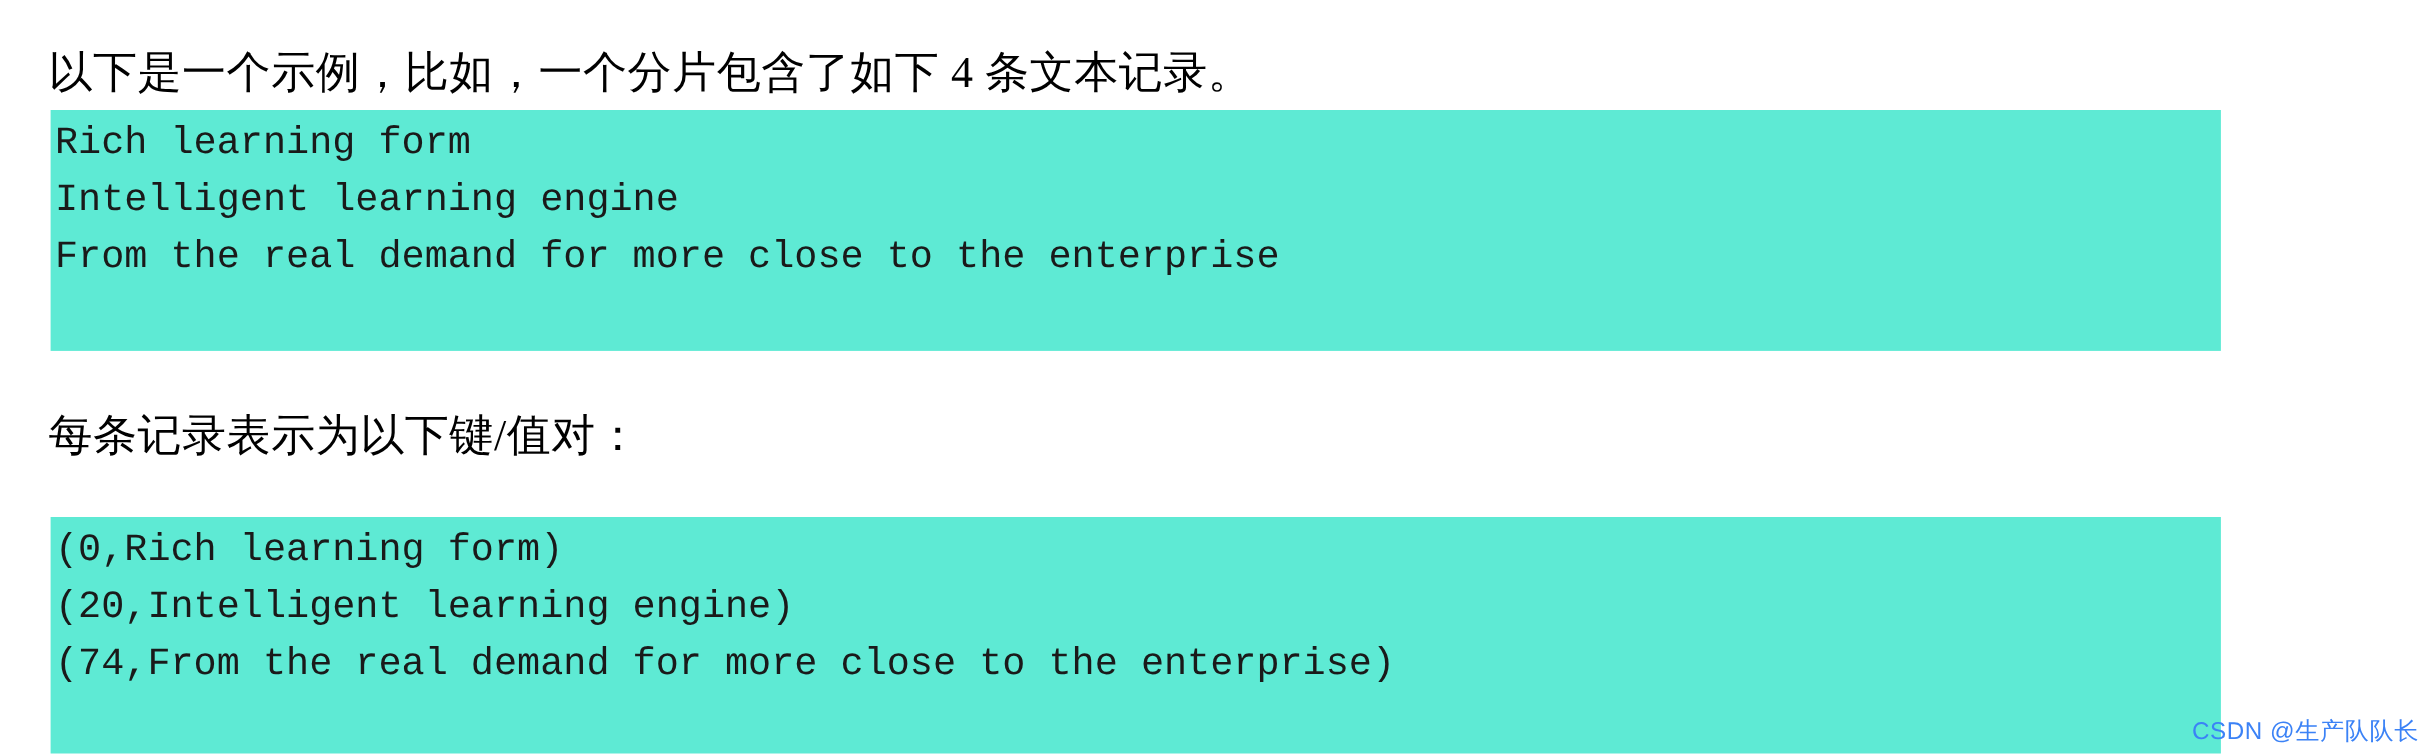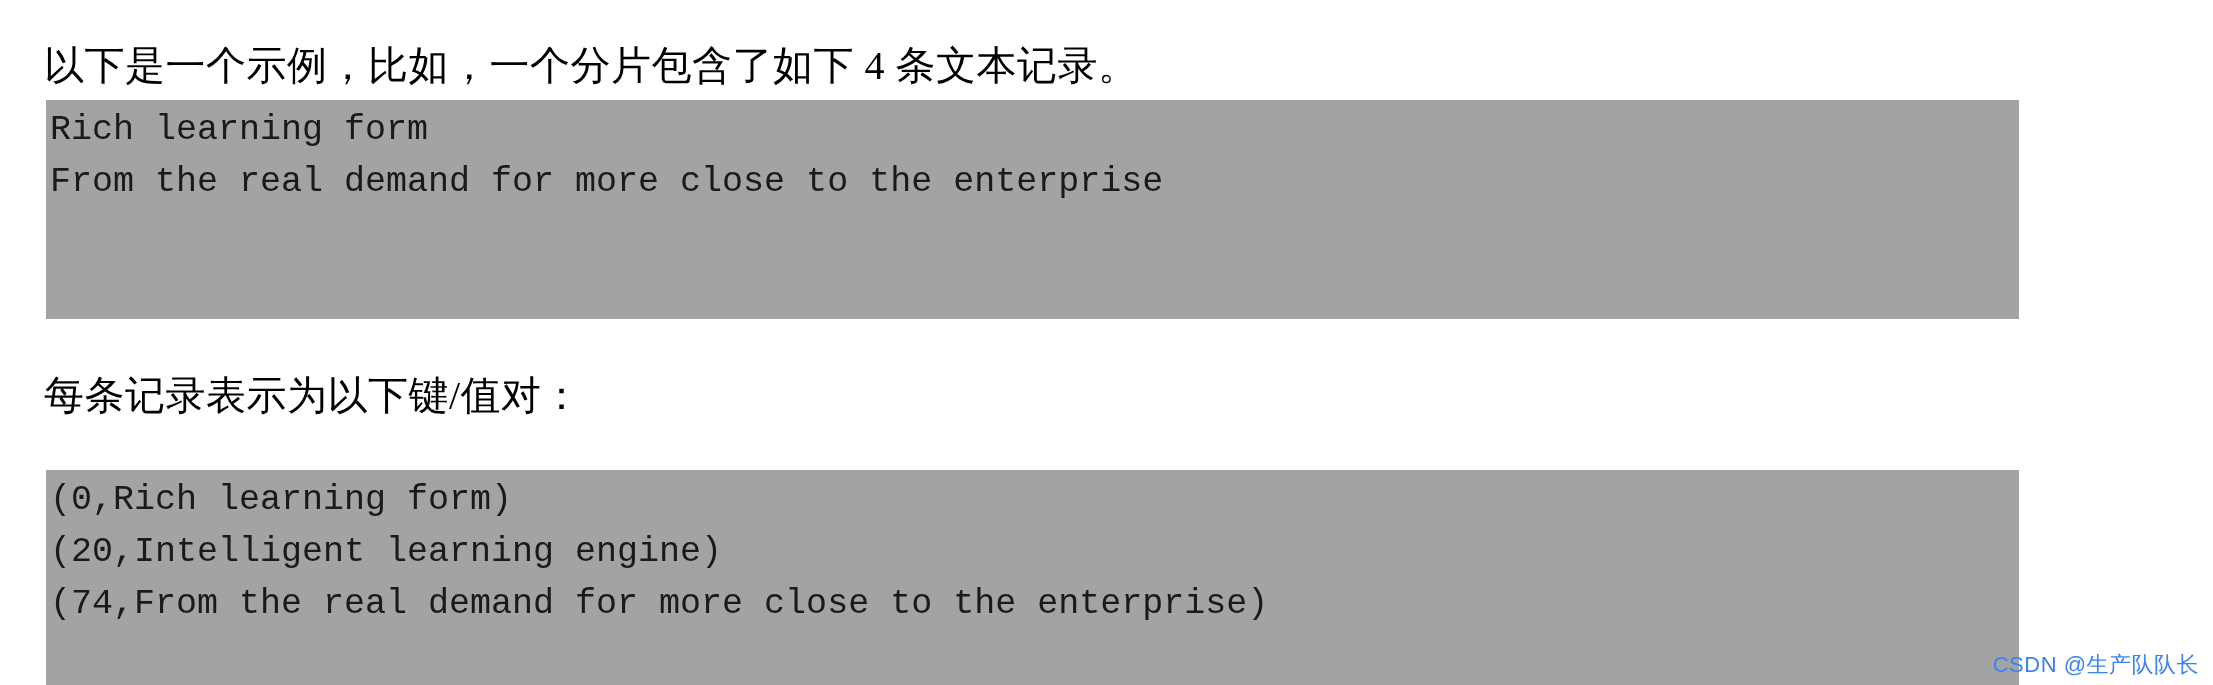--- a/index.html
+++ b/index.html
@@ -32,21 +32,21 @@
     letter-spacing: 0.5px;
   }
 
   #para-intro { top: 2px; }
   #para-kv    { top: 332px; }
 
   .codeblock {
     position: absolute;
     left: 46px;
     width: 1973px;
-    background: #a3a3a3;
+    background: #5eead4;
     box-sizing: border-box;
     padding: 4px 0 6px 2px;
   }
 
   #codeblock-records  { top: 100px; height: 219px; }
   #codeblock-keyvalue { top: 443px; height: 220px; margin-top: 27px; }
 
   .code-line {
     font-family: "Liberation Mono", "DejaVu Sans Mono", monospace;
     font-size: 35px;
@@ -70,20 +70,21 @@
 </style>
 </head>
 <body>
 
 <div class="page">
 
   <p class="para" id="para-intro">以下是一个示例，比如，一个分片包含了如下 4 条文本记录。</p>
 
   <div class="codeblock" id="codeblock-records">
     <div class="code-line">Rich learning form</div>
+    <div class="code-line">Intelligent learning engine</div>
     <div class="code-line">From the real demand for more close to the enterprise</div>
   </div>
 
   <p class="para" id="para-kv">每条记录表示为以下键/值对：</p>
 
   <div class="codeblock" id="codeblock-keyvalue">
     <div class="code-line">(0,Rich learning form)</div>
     <div class="code-line">(20,Intelligent learning engine)</div>
     <div class="code-line">(74,From the real demand for more close to the enterprise)</div>
   </div>

